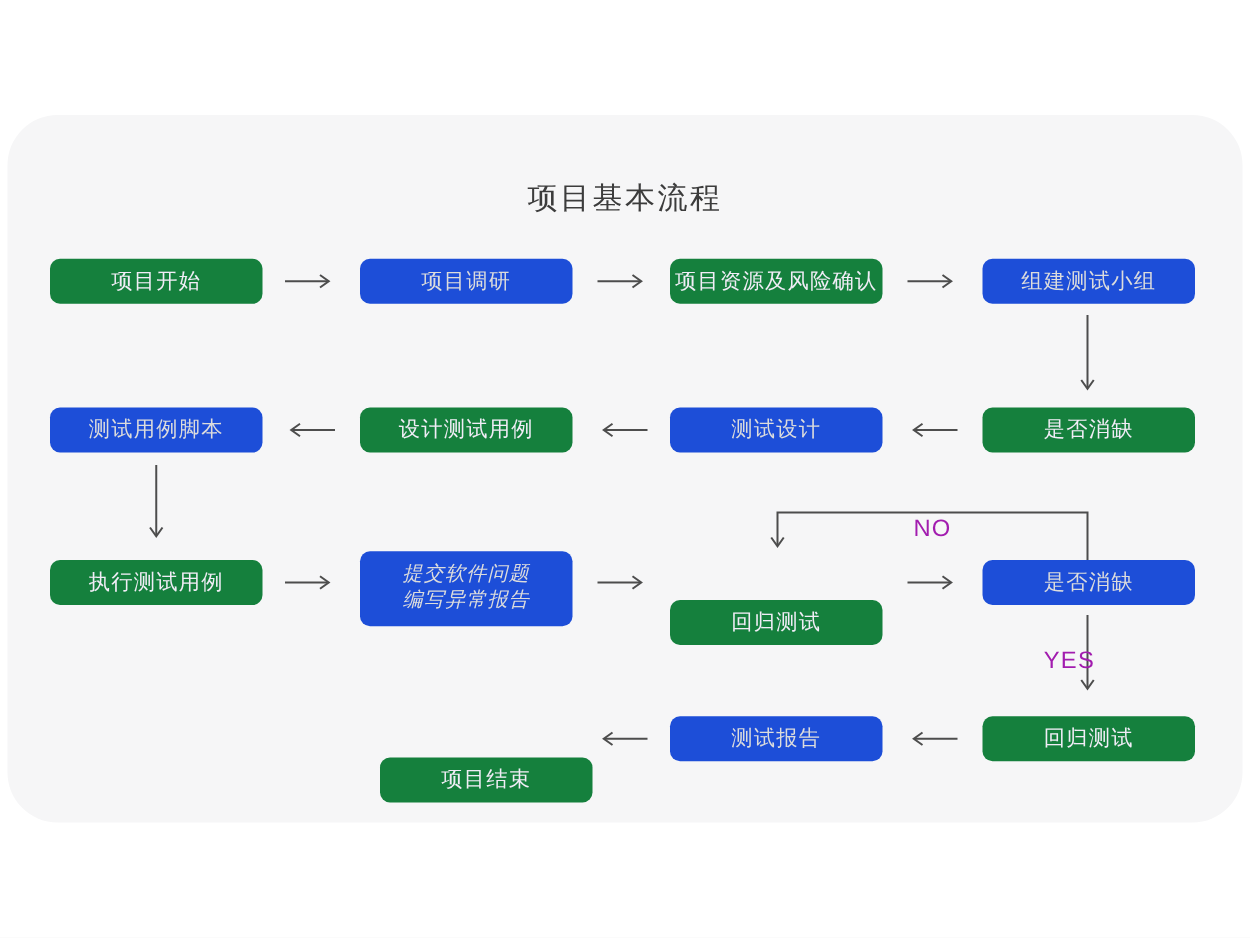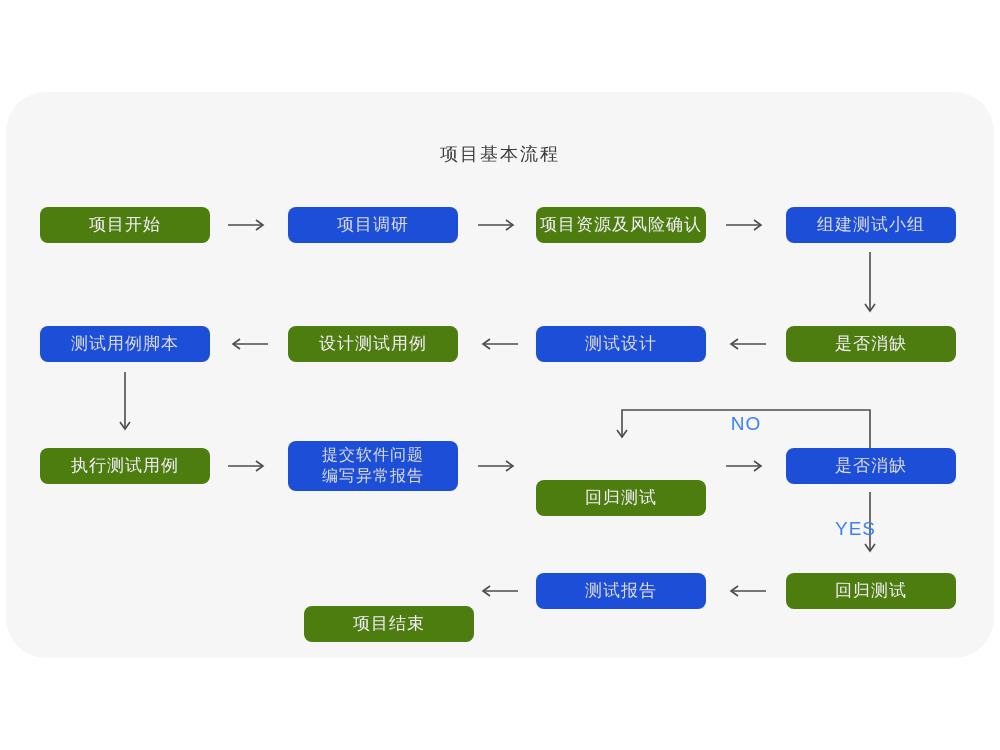--- a/index.html
+++ b/index.html
@@ -15,52 +15,52 @@
     left: 6px; top: 92px;
     width: 988px; height: 566px;
     background: #F6F6F7;
     border-radius: 40px;
   }
   .title {
     position: absolute;
     left: 0; right: 0;
     top: 142px;
     text-align: center;
-    font-size: 18px;
+    font-size: 24px;
     font-weight: 500;
     letter-spacing: 2px;
     color: #3C3C3C;
   }
   .node {
     position: absolute;
     width: 170px; height: 36px;
     border-radius: 8px;
     display: flex;
     align-items: center;
     justify-content: center;
     font-size: 17px;
     letter-spacing: 1px;
     text-align: center;
     white-space: pre-line;
     line-height: 1.3;
   }
-  .node--purple { background: #4d7c0f; color: #F1EDF7; text-align: right; }
+  .node--purple { background: #15803d; color: #F1EDF7; text-align: right; }
   .node--gray   { background: #1d4ed8; color: #DCDCDC; }
-  .node--tall   { height: 50px; font-size: 16px; }
+  .node--tall   { height: 60px; font-size: 16px; font-style: italic; }
   .arrows {
     position: absolute;
     left: 0; top: 0;
     width: 1000px; height: 750px;
     pointer-events: none;
   }
   .decision-label {
     position: absolute;
     font-size: 19px;
     letter-spacing: 1px;
-    color: #3b82f6;
+    color: #a21caf;
   }
   .decision-label--no  { left: 722px; top: 413px; width: 48px; text-align: center; }
   .decision-label--yes { left: 835px; top: 518px; text-align: right; }
 </style>
 </head>
 <body>
 
 <div class="card"></div>
 
 <div class="title">项目基本流程</div>

